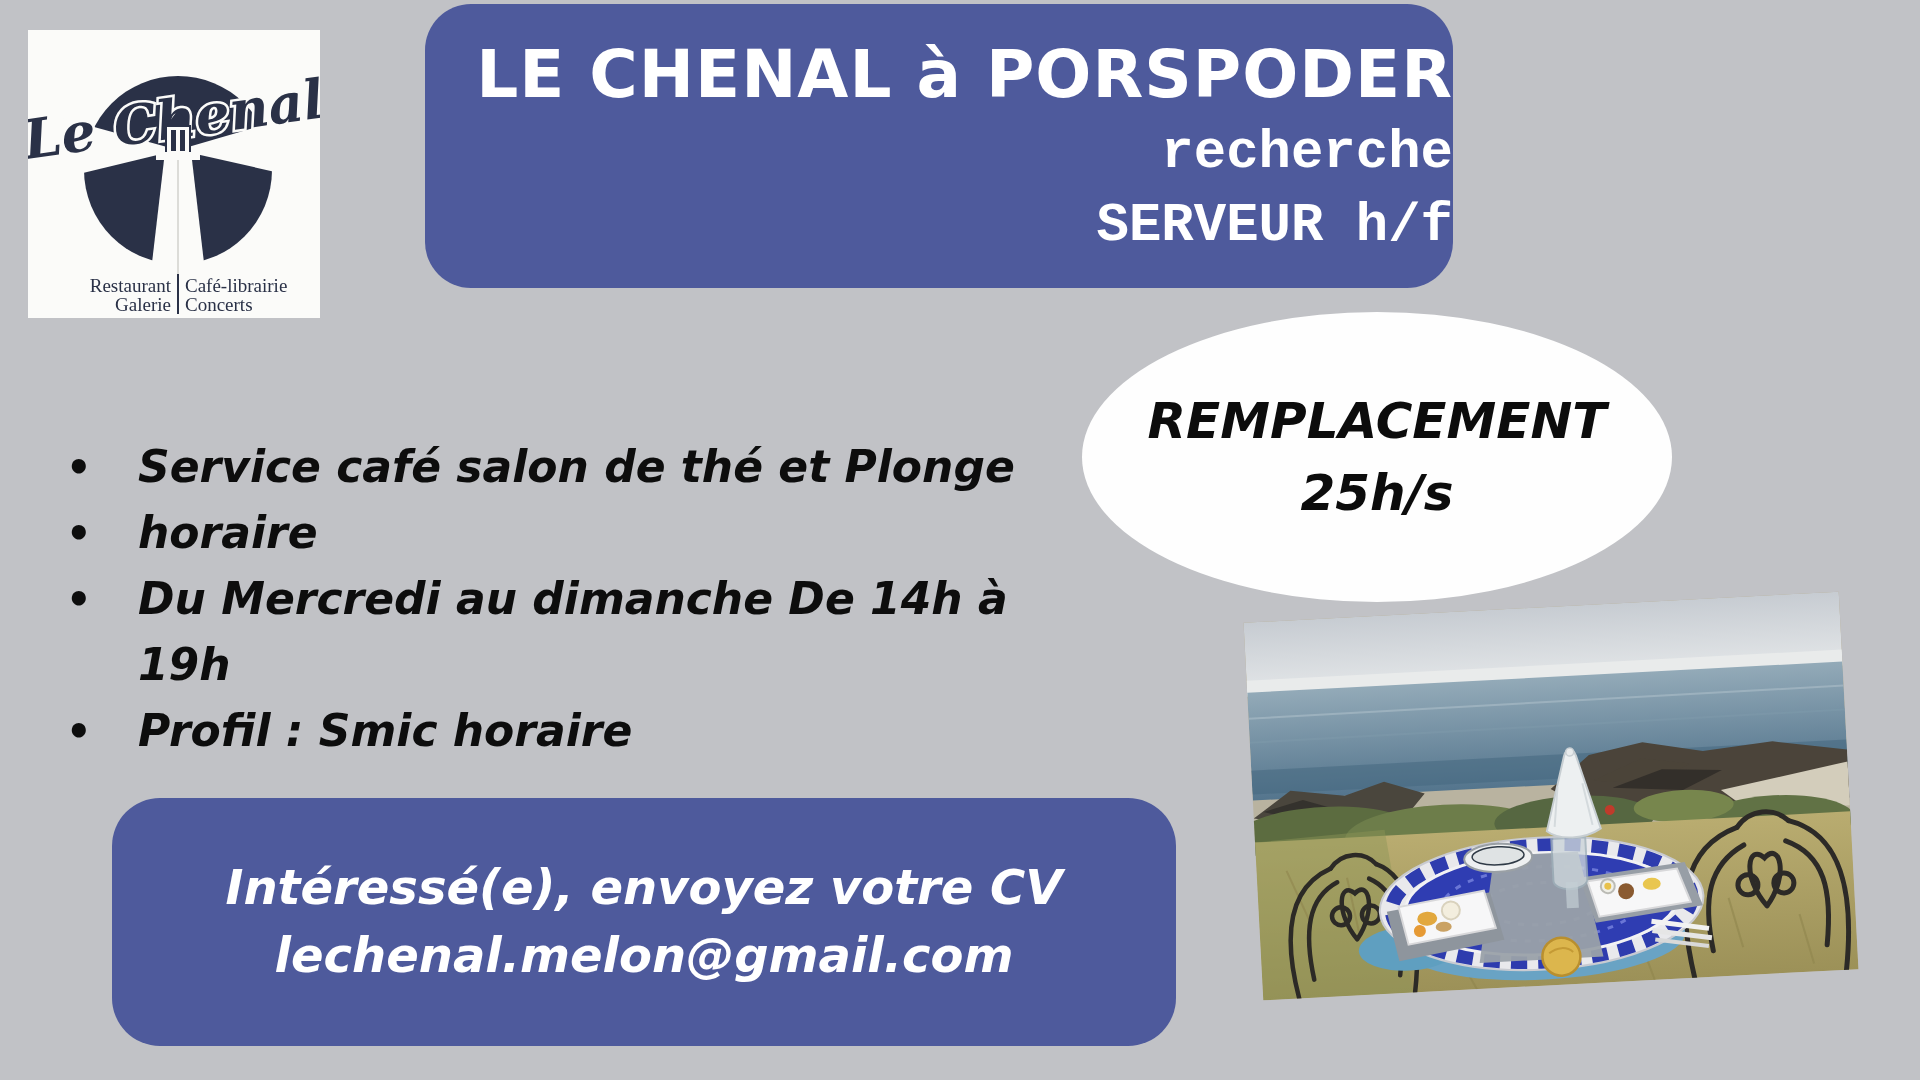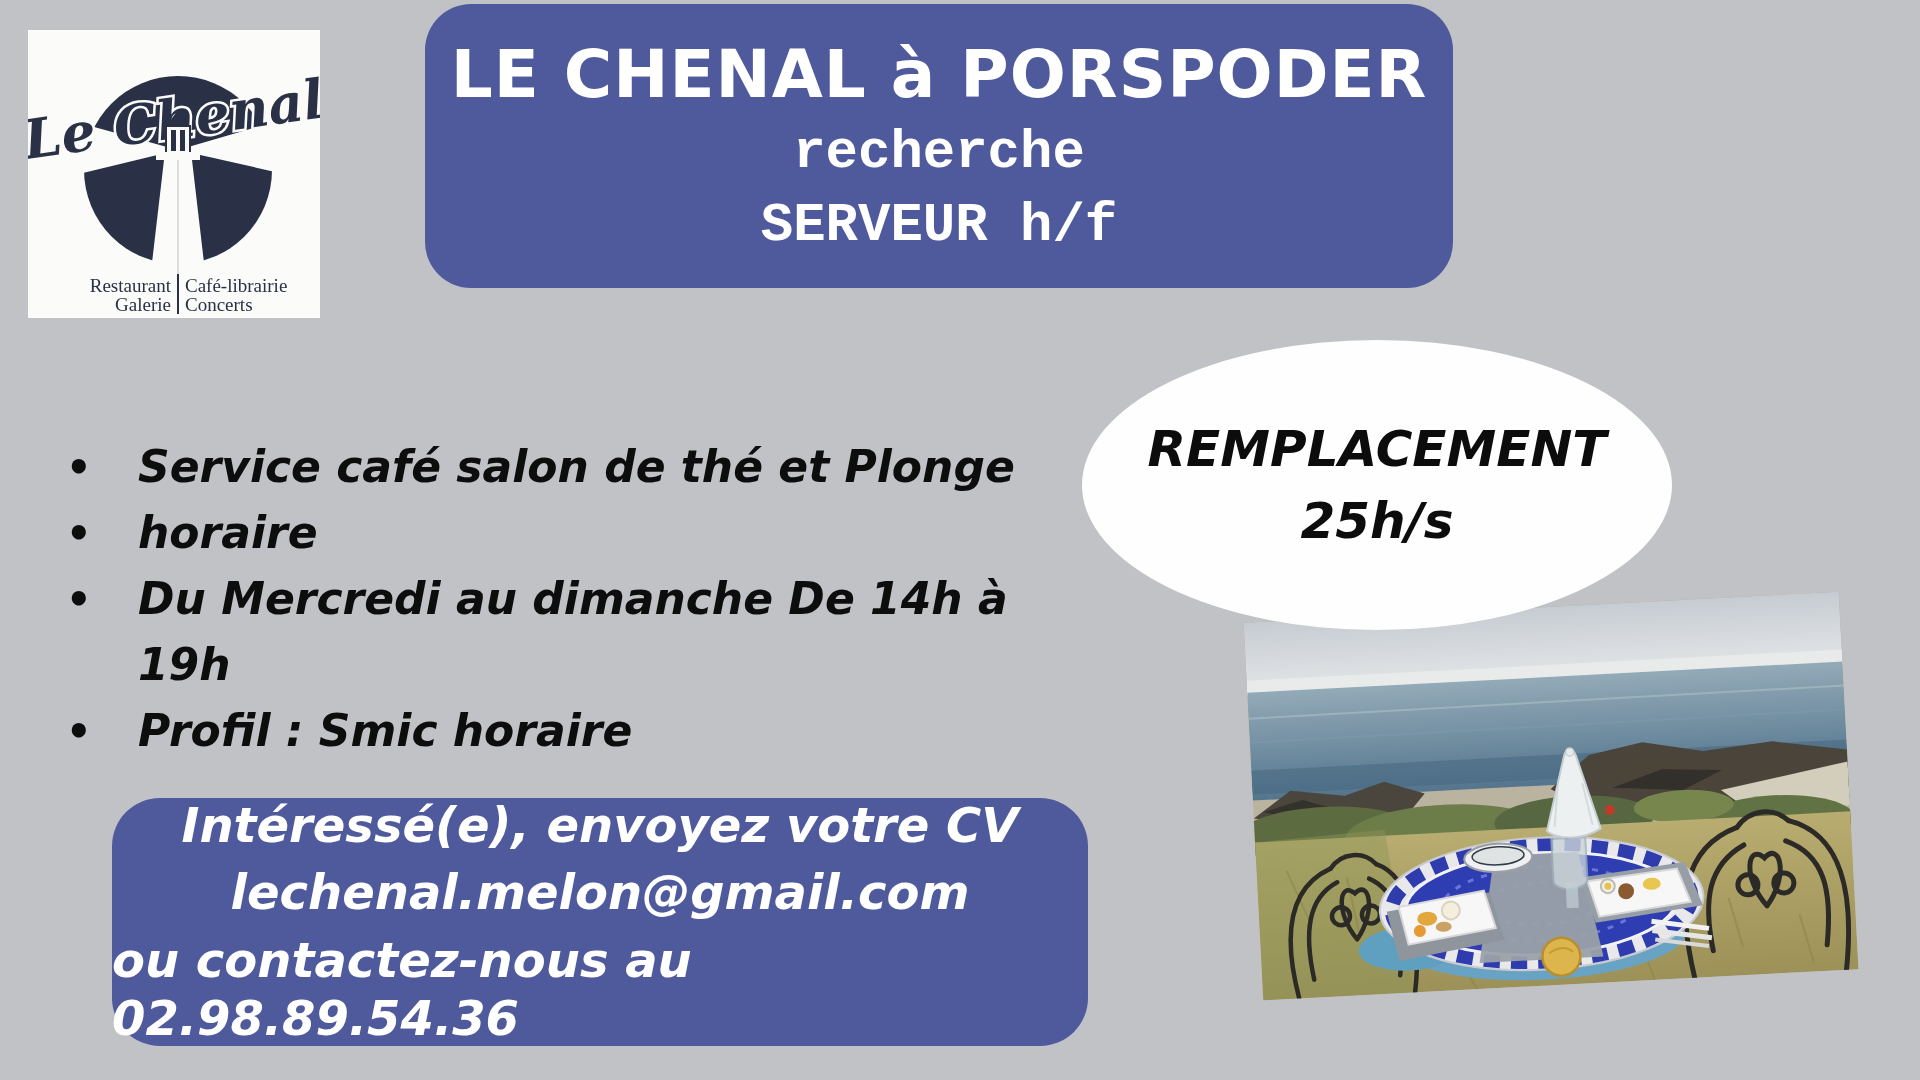--- a/index.html
+++ b/index.html
@@ -16,49 +16,49 @@
     background:#fbfbf9;
   }
   .logo-box svg{display:block;width:100%;height:100%;}
 
   
   .banner{
     position:absolute;left:425px;top:4px;width:1028px;height:284px;
     background:#4e5a9c;border-radius:46px;
     color:#ffffff;text-align:center;
     display:flex;flex-direction:column;justify-content:center;
-    gap:16px;padding-top:2px;box-sizing:border-box;
+    gap:16px;padding-top:2px;box-sizing:border-box;align-items:flex-end;
   }
   .banner-title{font-size:66px;font-weight:bold;letter-spacing:1px;line-height:1.05;}
   .banner-sub{font-size:54px;font-weight:bold;line-height:1.05;font-family:Liberation Mono, monospace;}
 
   
   .details{
     position:absolute;left:66px;top:434px;width:1040px;
     color:#0d0d0d;
   }
   .d-item{display:flex;align-items:flex-start;}
   .bullet{
     width:46px;flex:0 0 46px;text-align:left;
     font-size:40px;line-height:66px;font-weight:bold;
   }
   .d-text{font-size:44px;font-weight:bold;font-style:italic;line-height:66px;margin-left:26px;}
 
   
   .badge{
-    position:absolute;left:1082px;top:340px;width:590px;height:290px;
+    position:absolute;left:1082px;top:312px;width:590px;height:290px;
     background:#fefefe;border-radius:50%;
     display:flex;flex-direction:column;align-items:center;justify-content:center;
     gap:9px;z-index:3;
   }
   .badge div{font-size:50px;font-weight:bold;font-style:italic;color:#0c0c0c;line-height:1.25;}
 
   
   .contact{
-    position:absolute;left:112px;top:798px;width:976px;height:248px;
+    position:absolute;left:112px;top:798px;width:1064px;height:248px;
     background:#4e5a9c;border-radius:48px;color:#ffffff;
     display:flex;flex-direction:column;align-items:center;justify-content:center;
     gap:10px;z-index:2;
   }
   .contact div{font-size:48px;font-weight:bold;font-style:italic;line-height:1.2;}
 
   
   .photo{
     position:absolute;left:1253px;top:607px;width:596px;height:378px;
     transform:rotate(-3deg);transform-origin:center center;
@@ -129,21 +129,20 @@
 </div>
 
 <div class="badge">
   <div>REMPLACEMENT</div>
   <div>25h/s</div>
 </div>
 
 <div class="contact">
   <div>Intéressé(e), envoyez votre CV</div>
   <div>lechenal.melon@gmail.com</div>
-  <div>ou contactez-nous au 02.98.89.54.36</div>
 </div>
 
 <div class="photo">
   <svg viewBox="0 0 596 378" preserveAspectRatio="none">
     <defs>
       <linearGradient id="sky" x1="0" y1="0" x2="0" y2="1">
         <stop offset="0" stop-color="#c7ccd2"></stop>
           <stop offset="1" stop-color="#e3e6e8"></stop>
       </linearGradient>
       <linearGradient id="sea" x1="0" y1="0" x2="0" y2="1">

